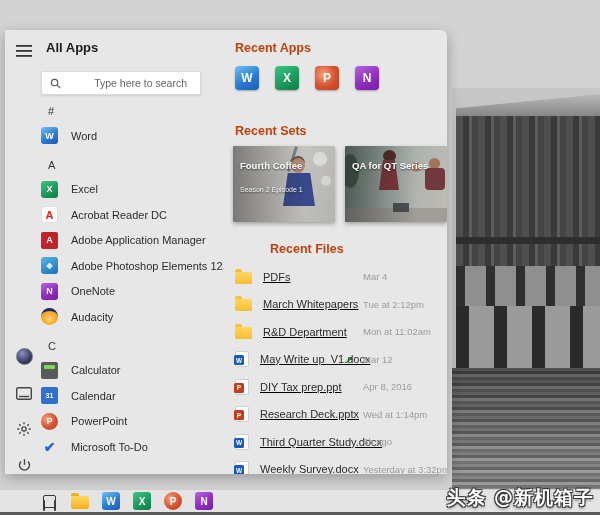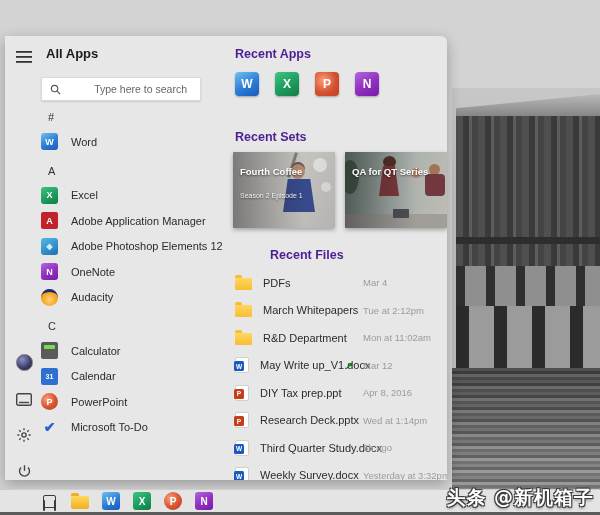--- a/index.html
+++ b/index.html
@@ -14,21 +14,21 @@
   .ph-body::after { content:""; position:absolute; left:0; bottom:22px; width:100%; height:7px; background:#2e2e2e; }
   .ph-mid { position:absolute; left:4px; top:178px; width:144px; height:40px; background:#8f8f8f;
     background-image:repeating-linear-gradient(90deg, rgba(30,30,30,.85) 0 9px, transparent 9px 30px); }
   .ph-stilts { position:absolute; left:4px; top:218px; width:144px; height:62px; background:#9b9b9b;
     background-image:repeating-linear-gradient(90deg, #2b2b2b 0 13px, transparent 13px 38px); }
   .ph-water { position:absolute; left:0; top:280px; width:148px; height:121px;
     background:repeating-linear-gradient(180deg,#707070 0 3px,#474747 3px 6px,#8d8d8d 6px 9px,#5a5a5a 9px 12px); }
   .ph-water::after { content:""; position:absolute; inset:0; background:linear-gradient(180deg, rgba(40,40,40,.45), rgba(190,190,190,.25) 80%); }
 
   
-  .panel { position:absolute; left:5px; top:36px; width:442px; height:444px; background:#e7e7e7;
+  .panel { position:absolute; left:5px; top:30px; width:442px; height:444px; background:#e7e7e7;
     border-radius:0 6px 0 0; box-shadow:0 4px 14px rgba(0,0,0,.28); overflow:hidden; }
 
   
   .rail { position:absolute; left:0; top:0; width:36px; height:100%; }
   .rail-btn { position:absolute; left:8px; width:22px; height:22px; display:flex; align-items:center; justify-content:center; cursor:pointer; color:#444; }
   .rail-btn svg { display:block; }
   .hamburger { top:10px; }
   .rb-avatar { top:315px; }
   .avatar-circle { width:17px; height:17px; border-radius:50%; background:radial-gradient(circle at 35% 30%, #8c90c8, #3a3d63 60%, #23253f); border:1px solid #777; }
   .rb-docs { top:352px; }
@@ -58,21 +58,21 @@
   .ic-adobeam { background:#c2222b; border-radius:2px; } .ic-adobeam::after { content:"A"; }
   .ic-pse { background:linear-gradient(150deg,#55b9e6,#1c6eb4); } .ic-pse::after { content:"\25C6"; font-size:8px !important; color:#cfeafc !important; }
   .ic-audacity { background:radial-gradient(circle at 50% 55%,#ffd27a,#f5a623 60%,#e08a00); border-radius:50%; border-top:3px solid #1b2c6b; } .ic-audacity::after { content:""; }
   .ic-calc { background:#5a5a5a; border-radius:2px; } .ic-calc::after { content:""; }
   .ic-calc::before { content:""; position:absolute; left:3px; top:3px; right:3px; height:4px; background:#7ed957; border-radius:1px; }
   .ic-calendar { background:#2f6fd0; border-radius:2px; } .ic-calendar::after { content:"31"; font-size:7px !important; }
   .ic-todo { background:transparent; } .ic-todo::after { content:"\2714"; color:#2564cf !important; font-size:14px !important; }
 
   
   .recent-col { position:absolute; left:222px; top:0; width:220px; height:100%; }
-  .rc-header { font-size:12.5px; font-weight:bold; color:#4c1d95; margin-left:8px; }
+  .rc-header { font-size:12.5px; font-weight:bold; color:#c2410c; margin-left:8px; }
   .h-apps { margin-top:11px; }
   .h-sets { margin-top:34px; }
   .h-files { margin-top:20px;margin-left:43px; }
   .recent-apps { display:flex; gap:16px; margin:11px 0 0 8px; }
   .ra { width:24px; height:24px; border-radius:4px; position:relative; box-shadow:0 1px 2px rgba(0,0,0,.3); cursor:pointer; }
   .ra.lt::after { position:absolute; inset:0; display:flex; align-items:center; justify-content:center; color:#fff; font-weight:bold; font-size:12px; }
 
   .recent-sets { display:flex; gap:10px; margin:8px 0 0 6px; }
   .set-card { position:relative; width:102px; height:76px; border-radius:1px; overflow:hidden; box-shadow:0 2px 4px rgba(0,0,0,.3); cursor:pointer; }
   .card-overlay { position:absolute; inset:0; background:linear-gradient(90deg, rgba(30,30,30,.55), rgba(30,30,30,.12) 70%); }
@@ -90,21 +90,21 @@
   .scene2 { position:absolute; inset:0; background:linear-gradient(100deg,#87a095,#b7c2bd 45%,#d6d2cb); }
   .scene2 .plant { position:absolute; left:-4px; top:8px; width:18px; height:34px; border-radius:50%; background:#4d6b58; }
   .scene2 .w-hair { position:absolute; left:38px; top:4px; width:13px; height:12px; border-radius:50%; background:#5b2f28; }
   .scene2 .w-body { position:absolute; left:34px; top:14px; width:20px; height:30px; background:#8e3b3f; clip-path:polygon(20% 0,80% 0,100% 100%,0 100%); }
   .scene2 .p1-head { position:absolute; left:66px; top:16px; width:10px; height:10px; border-radius:50%; background:#c9906d; }
   .scene2 .p2-head { position:absolute; left:84px; top:12px; width:11px; height:11px; border-radius:50%; background:#b57f5e; }
   .scene2 .p2-body { position:absolute; left:80px; top:22px; width:20px; height:22px; border-radius:4px; background:#7e3c44; }
   .scene2 .desk { position:absolute; left:0; bottom:0; width:100%; height:14px; background:#b3b0ab; }
   .scene2 .laptop { position:absolute; left:48px; bottom:10px; width:16px; height:9px; background:#54565c; }
 
-  .recent-files { margin-top:7px; }
+  .recent-files { margin-top:7px;text-decoration:underline; }
   .file-row { position:relative; display:flex; align-items:center; height:27.5px; padding-left:8px; cursor:pointer; }
   .fname { font-size:11px; color:#2b2b2b; margin-left:11px; white-space:nowrap; }
   .fdate { position:absolute; left:136px; font-size:9.5px; color:#9b9b9b; white-space:nowrap; }
   .shared-arrow { position:absolute; left:118px; color:#107c10; font-size:10px; font-weight:bold; }
   
   .fi { flex:none; position:relative; }
   .fi-folder { width:17px; height:12px; margin-top:2px; background:linear-gradient(#ffd75e,#f9bc33); border-radius:1.5px; }
   .fi-folder::before { content:""; position:absolute; left:0; top:-3px; width:7px; height:3px; background:#f9bc33; border-radius:2px 2px 0 0; }
   .fi-doc { width:14px; height:16px; background:#fff; border:1px solid #cfcfcf; border-radius:2px; }
   .fi-doc::before { content:""; position:absolute; left:-2px; top:3px; width:10px; height:10px; border-radius:1.5px; }
@@ -192,20 +192,24 @@
       <div class="sec-letter">#</div>
       <div class="app-row">
         <span class="ai lt ic-word"></span>
         <span class="app-label">Word</span>
       </div>
 
       <div class="sec-letter">A</div>
       <div class="app-row">
         <span class="ai lt ic-excel"></span>
         <span class="app-label">Excel</span>
+      </div>
+      <div class="app-row">
+        <span class="ai lt ic-acrobat"></span>
+        <span class="app-label">Acrobat Reader DC</span>
       </div>
       <div class="app-row">
         <span class="ai lt ic-adobeam"></span>
         <span class="app-label">Adobe Application Manager</span>
       </div>
       <div class="app-row">
         <span class="ai lt ic-pse"></span>
         <span class="app-label">Adobe Photoshop Elements 12</span>
       </div>
       <div class="app-row">

